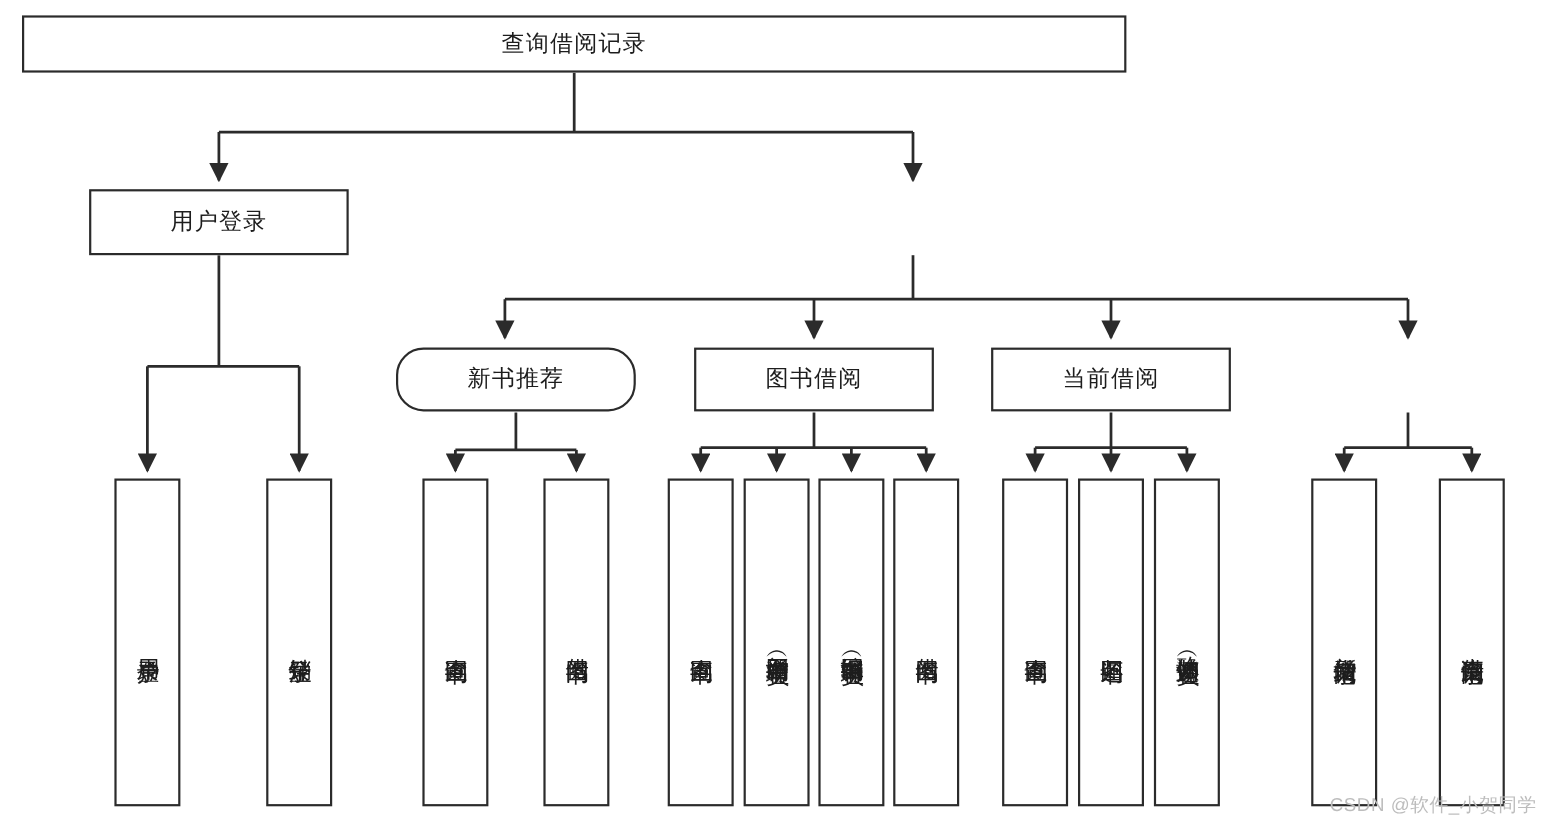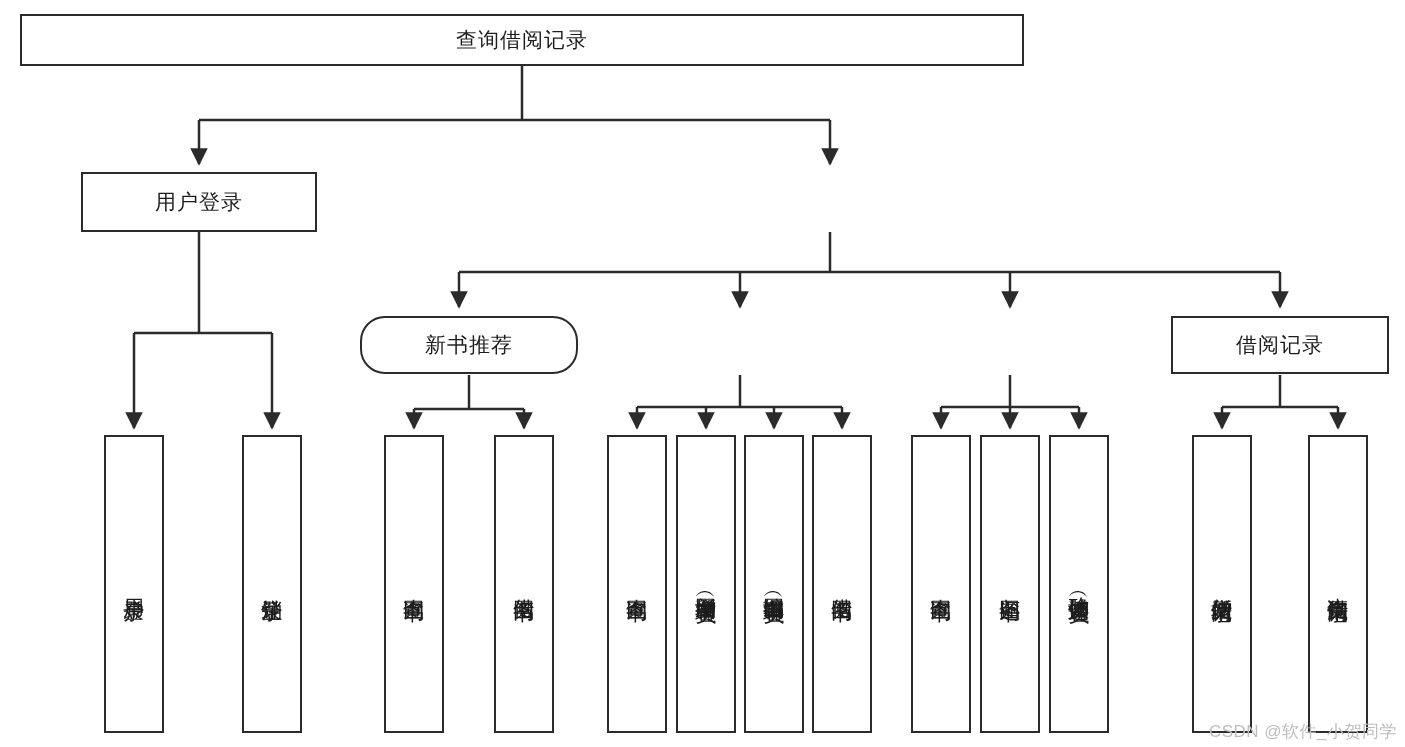--- a/index.html
+++ b/index.html
@@ -130,22 +130,25 @@
     <span>查询借阅记录</span>
   </div>
 
   <div class="node h" style="left:81px; top:172px; width:236px; height:60px;">
     <span>用户登录</span>
   </div>
 
   <div class="node h" style="left:360px; top:316px; width:218px; height:58px;border-radius:25px;">
     <span>新书推荐</span>
   </div>
-  <div class="node h" style="left:1171px; top:316px; width:218px; height:58px;">
-    <span>借阅记录</span>
+  <div class="node h" style="left:631px; top:316px; width:218px; height:58px;">
+    <span>图书借阅</span>
+  </div>
+  <div class="node h" style="left:901px; top:316px; width:218px; height:58px;">
+    <span>当前借阅</span>
   </div>
 
   <div class="node v" style="left:104px; top:435px; width:60px; height:298px;">
     <span class="vtext">用户登录</span>
   </div>
   <div class="node v" style="left:242px; top:435px; width:60px; height:298px;">
     <span class="vtext">注销登录</span>
   </div>
 
   <div class="node v" style="left:384px; top:435px; width:60px; height:298px;">

